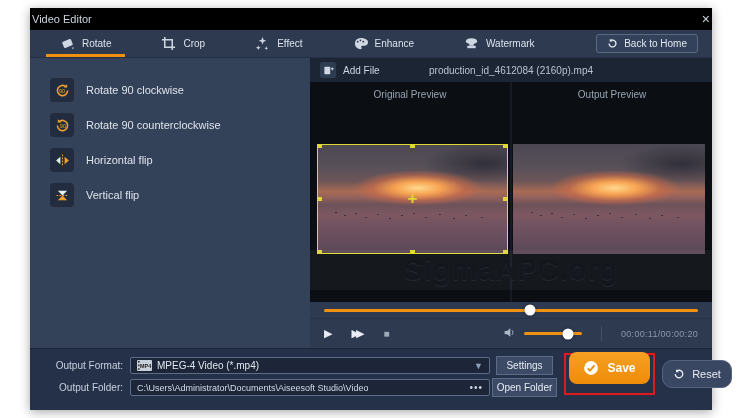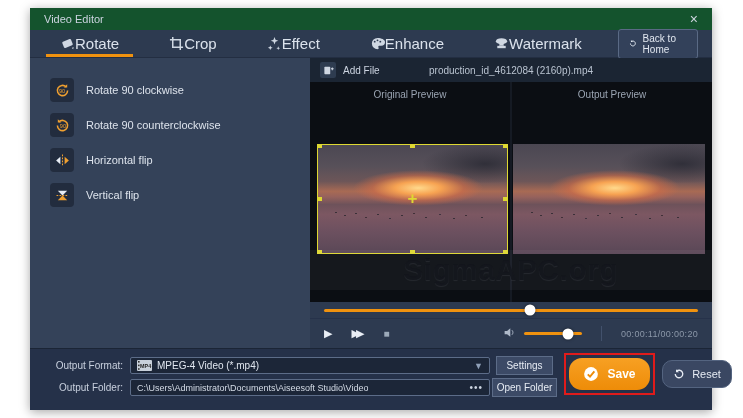--- a/index.html
+++ b/index.html
@@ -3,31 +3,31 @@
 <meta charset="utf-8">
 <style>
   * { margin:0; padding:0; box-sizing:border-box; }
   html,body { width:743px; height:418px; background:#fff; overflow:hidden;
               font-family:"Liberation Sans", sans-serif; }
   .window { position:absolute; left:30px; top:8px; width:682px; height:402px;
             background:#33415a; box-shadow:0 2px 10px rgba(0,0,0,.35);
             display:flex; flex-direction:column; }
 
   
-  .titlebar { height:22px; background:#14532d; display:flex; align-items:center;
-              padding:0 14px; flex:0 0 auto; }
+  .titlebar { height:22px; background:#000000; display:flex; align-items:center;
+              padding:0 2px; flex:0 0 auto; }
   .titlebar .title { font-size:11px; color:#ccd4e0; }
   .titlebar .close { margin-left:auto; color:#cfd6e0; font-size:14px; line-height:1;
                      cursor:default; }
 
   
   .tabbar { height:28px; background:#2d3a50; border-bottom:1px solid #232e42;
             display:flex; align-items:stretch; padding-left:16px; flex:0 0 auto; }
-  .tab { display:flex; align-items:center; gap:0; padding:0 14px; margin-right:22px;
-         color:#dbe2ec; font-size:15px; cursor:default; }
+  .tab { display:flex; align-items:center; gap:7px; padding:0 14px; margin-right:22px;
+         color:#dbe2ec; font-size:10px; cursor:default; }
   .tab.active { box-shadow:inset 0 -3px 0 #f0920f; }
   .tab .ticon { width:15px; height:15px; color:#cfd7e2; display:inline-flex; }
   .tab .ticon svg { width:100%; height:100%; }
   .backhome { margin-left:auto; margin-right:14px; align-self:center;
               border:1px solid #5a6a85; border-radius:3px; background:#33415a;
               color:#e2e8f0; font-size:10px; padding:3px 10px;
               display:flex; align-items:center; gap:6px; }
   .backhome svg { width:11px; height:11px; }
 
   
@@ -114,22 +114,22 @@
   .caret { margin-left:auto; color:#8fa0b8; font-size:9px; }
   .dots { margin-left:auto; color:#cdd5e1; font-size:10px; letter-spacing:1px; line-height:0.4; }
   .mp4icon { width:15px; height:11px; flex:0 0 auto; }
   .bbtn { position:absolute; background:#3c4a66; border:1px solid #5c6c88; border-radius:0;
           color:#e6ebf3; font-size:10px; display:flex; align-items:center; justify-content:center; }
   .bbtn.settings { left:466px; top:7px; width:57px; height:19px; }
   .bbtn.openfolder { left:462px; top:29px; width:65px; height:19px; }
 
   .saveannot { position:absolute; left:534px; top:4px; width:91px; height:42px;
                border:2px solid #e01b1b; }
-  .savebtn { position:absolute; left:539px; top:9px; width:81px; height:32px;
-             background:linear-gradient(180deg,#f7a023,#ee8c08); border-radius:13px;
+  .savebtn { position:absolute; left:539px; top:3px; width:81px; height:32px;
+             background:linear-gradient(180deg,#f7a023,#ee8c08); border-radius:8px;
              display:flex; align-items:center; justify-content:center; gap:8px; }
   .savebtn svg { width:16px; height:16px; }
   .savebtn .slbl { color:#fff; font-size:12px; font-weight:bold; }
   .resetbtn { position:absolute; left:632px; top:11px; width:70px; height:28px;
               background:#3a4762; border:1px solid #546480; border-radius:10px;
               display:flex; align-items:center; justify-content:center; gap:7px; }
   .resetbtn svg { width:12px; height:12px; }
   .resetbtn .rlbl { color:#e6ebf3; font-size:11px; }
 </style>
 </head>

